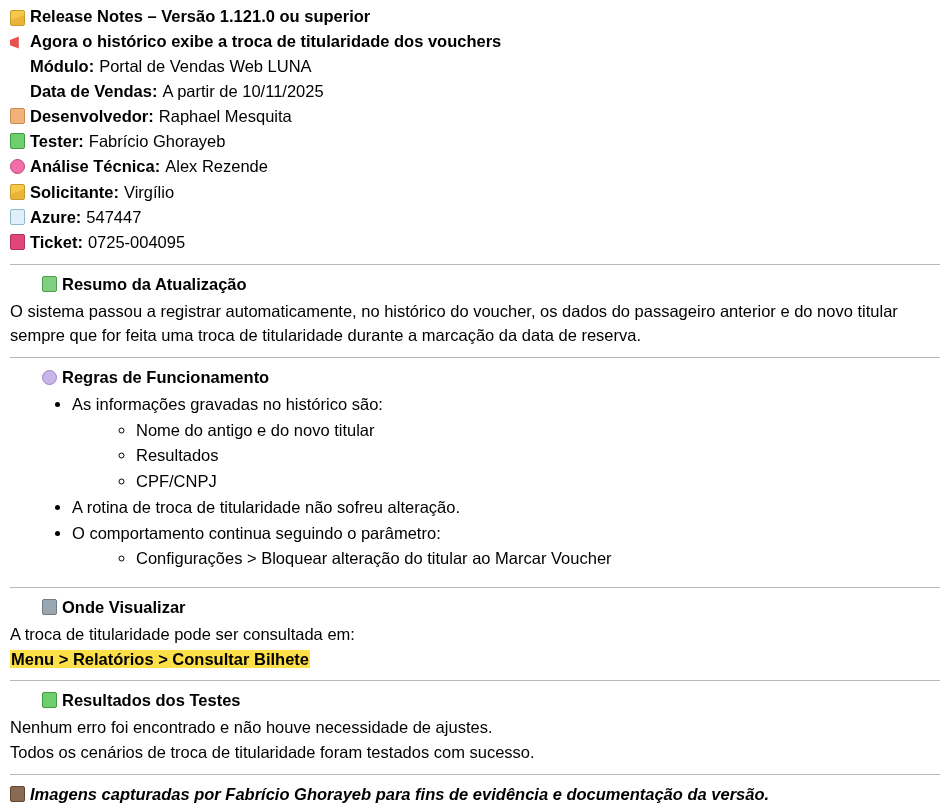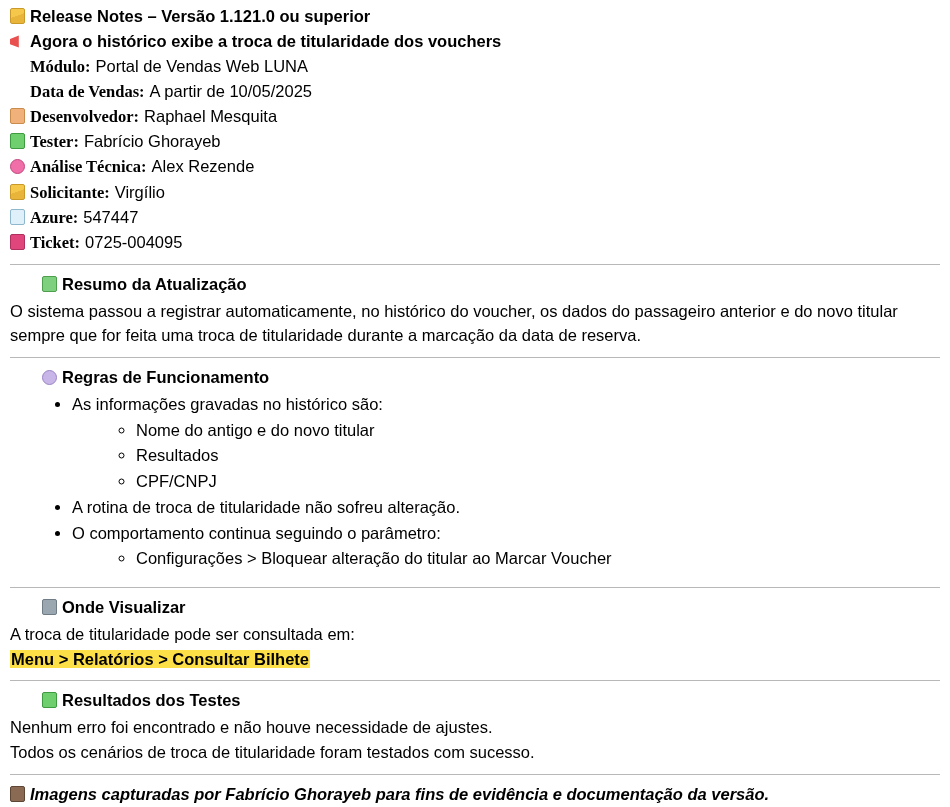--- a/index.html
+++ b/index.html
@@ -31,23 +31,23 @@
     width: 20px;
     min-width: 20px;
     text-align: left;
     font-family: "DejaVu Sans", sans-serif;
     font-size: 14px;
     line-height: 1;
     position: relative;
     top: 0px;
   }
   .b { font-weight: normal; }
-  .lbl { font-weight: bold; margin-right: 5px; font-family: Liberation Serif, serif; }
+  .lbl { font-weight: bold; margin-right: 5px; }
   .val { font-weight: normal; }
-  .title-line { font-weight: bold; }
+  .title-line { font-weight: bold; align-items: center; }
 
   hr.sep {
     border: 0;
     border-top: 1px solid #b8b8b8;
     margin: 9px 0 7px 0;
   }
 
   .sec-head {
     display: flex;
     align-items: baseline;
@@ -136,21 +136,21 @@
 
   <div class="line">
     <span class="ico"></span>
     <span class="lbl">Módulo:</span>
     <span class="val">Portal de Vendas Web LUNA</span>
   </div>
 
   <div class="line">
     <span class="ico"></span>
     <span class="lbl">Data de Vendas:</span>
-    <span class="val">A partir de 10/05/2025</span>
+    <span class="val">A partir de 10/11/2025</span>
   </div>
 
   <div class="line">
     <span class="ico"><span class="sq person"></span></span>
     <span class="lbl">Desenvolvedor:</span>
     <span class="val">Raphael Mesquita</span>
   </div>
 
   <div class="line">
     <span class="ico"><span class="sq test"></span></span>

